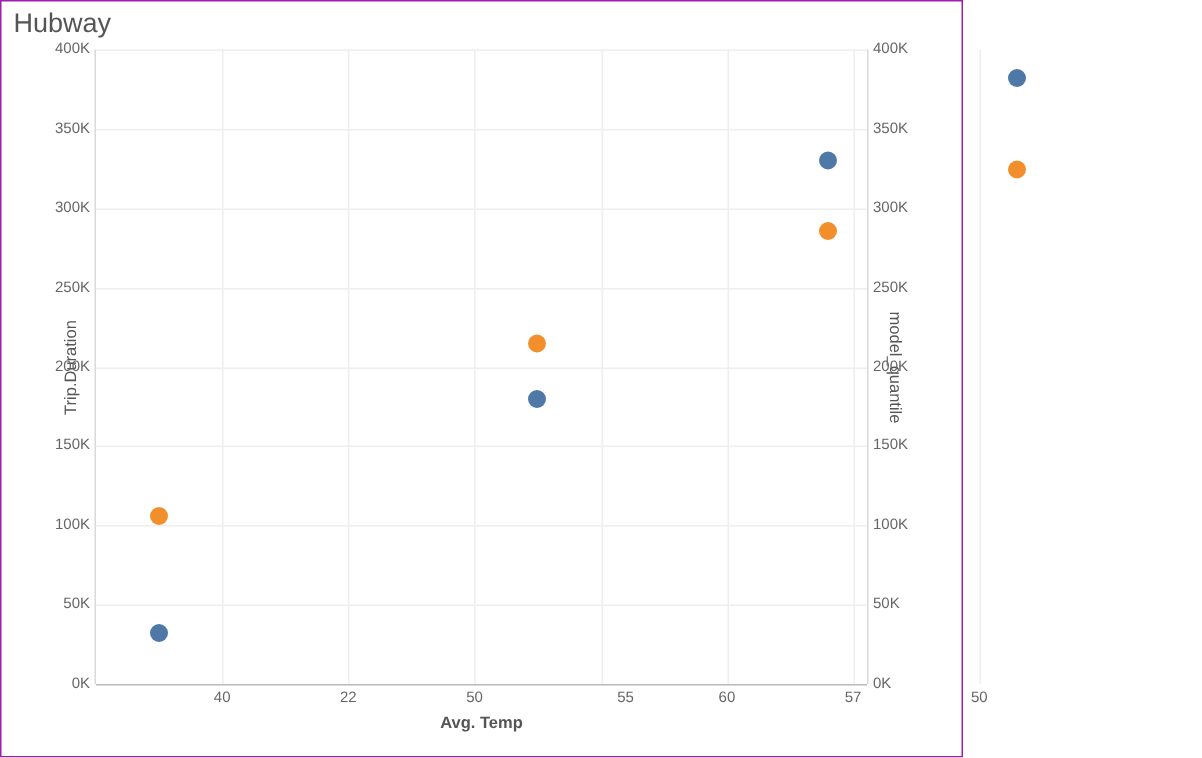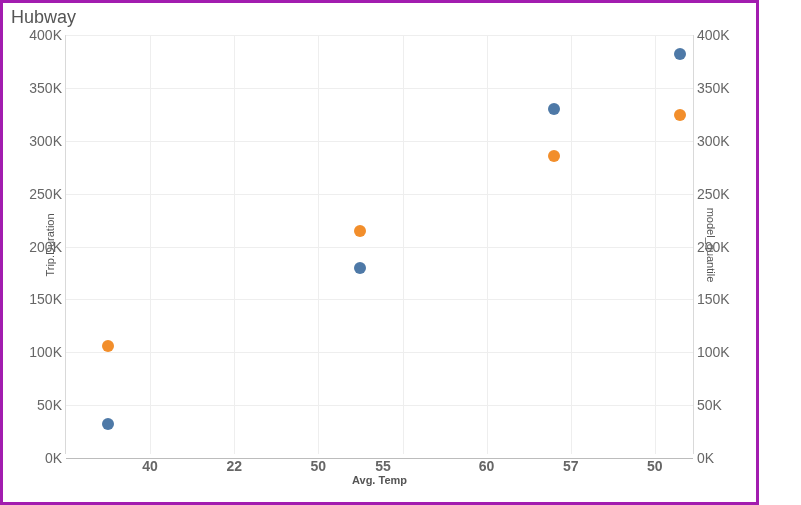--- a/index.html
+++ b/index.html
@@ -6,23 +6,23 @@
     margin: 0;
     padding: 0;
     width: 801px;
     height: 505px;
     font-family: Arial, Helvetica, sans-serif;
     background: #fff;
     color: #333;
   }
   .frame {
     box-sizing: border-box;
-    width: 759px;
+    width: 642px;
     height: 505px;
-    border: 3px solid #a21caf;
+    border: 1px solid #a21caf;
     position: relative;
   }
   .title {
     position: absolute;
     left: 8px;
     top: 4px;
     font-size: 18px;
     color: #555;
   }
   .plot-area {
@@ -47,40 +47,39 @@
     border-left: 1px solid #eee;
   }
   .baseline {
     position: absolute;
     left: 0;
     right: 0;
     border-top: 1px solid #bcbcbc;
   }
   .tick-left, .tick-right, .tick-bottom {
     position: absolute;
-    font-size: 14px;
+    font-size: 10px;
     color: #666;
   }
   .tick-left {
     right: calc(100% + 4px);
     transform: translateY(-50%);
     text-align: right;
     white-space: nowrap;
   }
   .tick-right {
     left: calc(100% + 4px);
     transform: translateY(-50%);
     text-align: left;
     white-space: nowrap;
   }
   .tick-bottom {
     top: calc(100% + 4px);
     transform: translateX(-50%);
     text-align: center;
-    font-weight: bold;
   }
   .axis-title-left, .axis-title-right {
     position: absolute;
     font-size: 11px;
     color: #555;
     transform-origin: center center;
   }
   .axis-title-left {
     left: -48px;
     top: 50%;
@@ -151,21 +150,21 @@
       <div class="tick-left" style="top: 0px;">400K</div>
       <div class="tick-right" style="top: 0px;">400K</div>
       <div class="baseline" style="top: 423px;"></div>
       <div class="gridline-v" style="left: 84.125px;"></div>
       <div class="tick-bottom" style="left: 84.125px;">40</div>
       <div class="gridline-v" style="left: 168.25px;"></div>
       <div class="tick-bottom" style="left: 168.25px;">22</div>
       <div class="gridline-v" style="left: 252.375px;"></div>
       <div class="tick-bottom" style="left: 252.375px;">50</div>
       <div class="gridline-v" style="left: 336.5px;"></div>
-      <div class="tick-bottom" style="left: 317px;">55</div>
+      <div class="tick-bottom" style="left: 353px;">55</div>
       <div class="gridline-v" style="left: 420.625px;"></div>
       <div class="tick-bottom" style="left: 420.625px;">60</div>
       <div class="gridline-v" style="left: 504.75px;"></div>
       <div class="tick-bottom" style="left: 504.75px;">57</div>
       <div class="gridline-v" style="left: 588.875px;"></div>
       <div class="tick-bottom" style="left: 588.875px;">50</div>
       <div class="dot blue" style="left: 42.0625px; top: 389.16px;"></div>
       <div class="dot blue" style="left: 294.438px; top: 232.65px;"></div>
       <div class="dot blue" style="left: 487.925px; top: 74.025px;"></div>
       <div class="dot blue" style="left: 614.112px; top: 19.035px;"></div>

